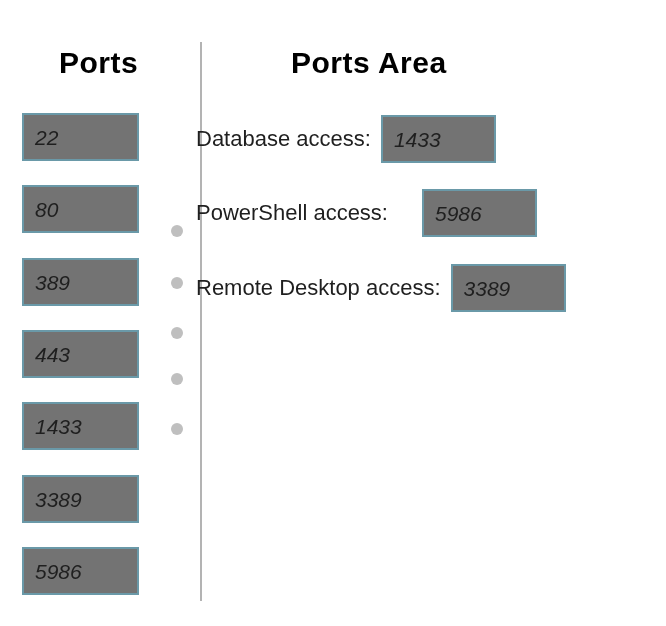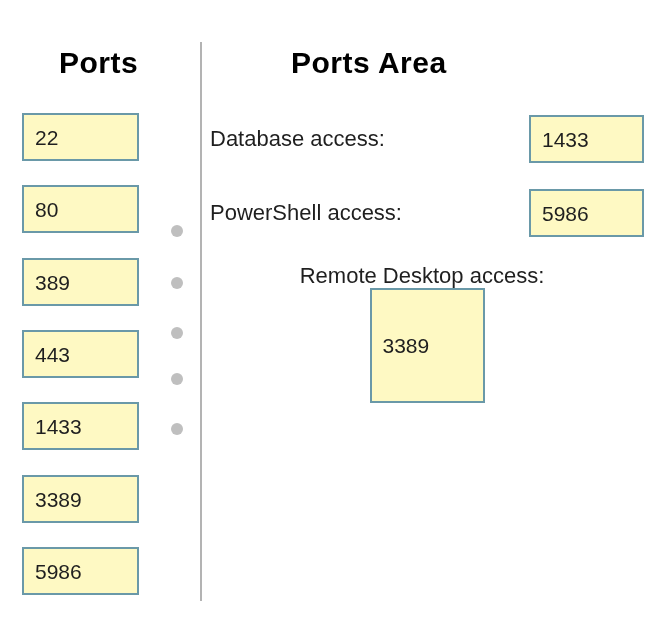--- a/index.html
+++ b/index.html
@@ -38,27 +38,28 @@
     width: 2px;
     height: 559px;
     background: #b3b3b3;
   }
 
   
   .token-box {
     position: absolute;
     box-sizing: border-box;
     border: 2px solid #6a99a8;
-    background: #fef9c3;
+    background: #737373;
     display: flex;
     align-items: center;
     font-size: 21px;
     line-height: 21px;
     color: #1f1f1f;
     padding-left: 11px;
+    font-style: italic;
   }
 
   
   .port-box {
     left: 22px;
     width: 117px;
     height: 48px;
   }
   .port-box.p0 { top: 113px; }
   .port-box.p1 { top: 185px; }
@@ -79,30 +80,30 @@
   }
   .drop-dot.d0 { top: 225px; }
   .drop-dot.d1 { top: 277px; }
   .drop-dot.d2 { top: 327px; }
   .drop-dot.d3 { top: 373px; }
   .drop-dot.d4 { top: 423px; }
 
   
   .answer-row {
     position: absolute;
-    left: 210px;
+    left: 196px;
     width: 434px;
     height: 48px;
     display: flex;
     align-items: center;
-    justify-content: space-between;
+    justify-content: flex-start;
   }
   .answer-row.r0 { top: 115px; }
   .answer-row.r1 { top: 189px; gap: 24px; }
-  .answer-row.r2 { top: 264px; flex-direction: column; }
+  .answer-row.r2 { top: 264px; }
 
   .answer-label {
     font-size: 22px;
     line-height: 24px;
     color: #1f1f1f;
     white-space: nowrap;
     margin-right: 10px;
   }
 
   .answer-box {

